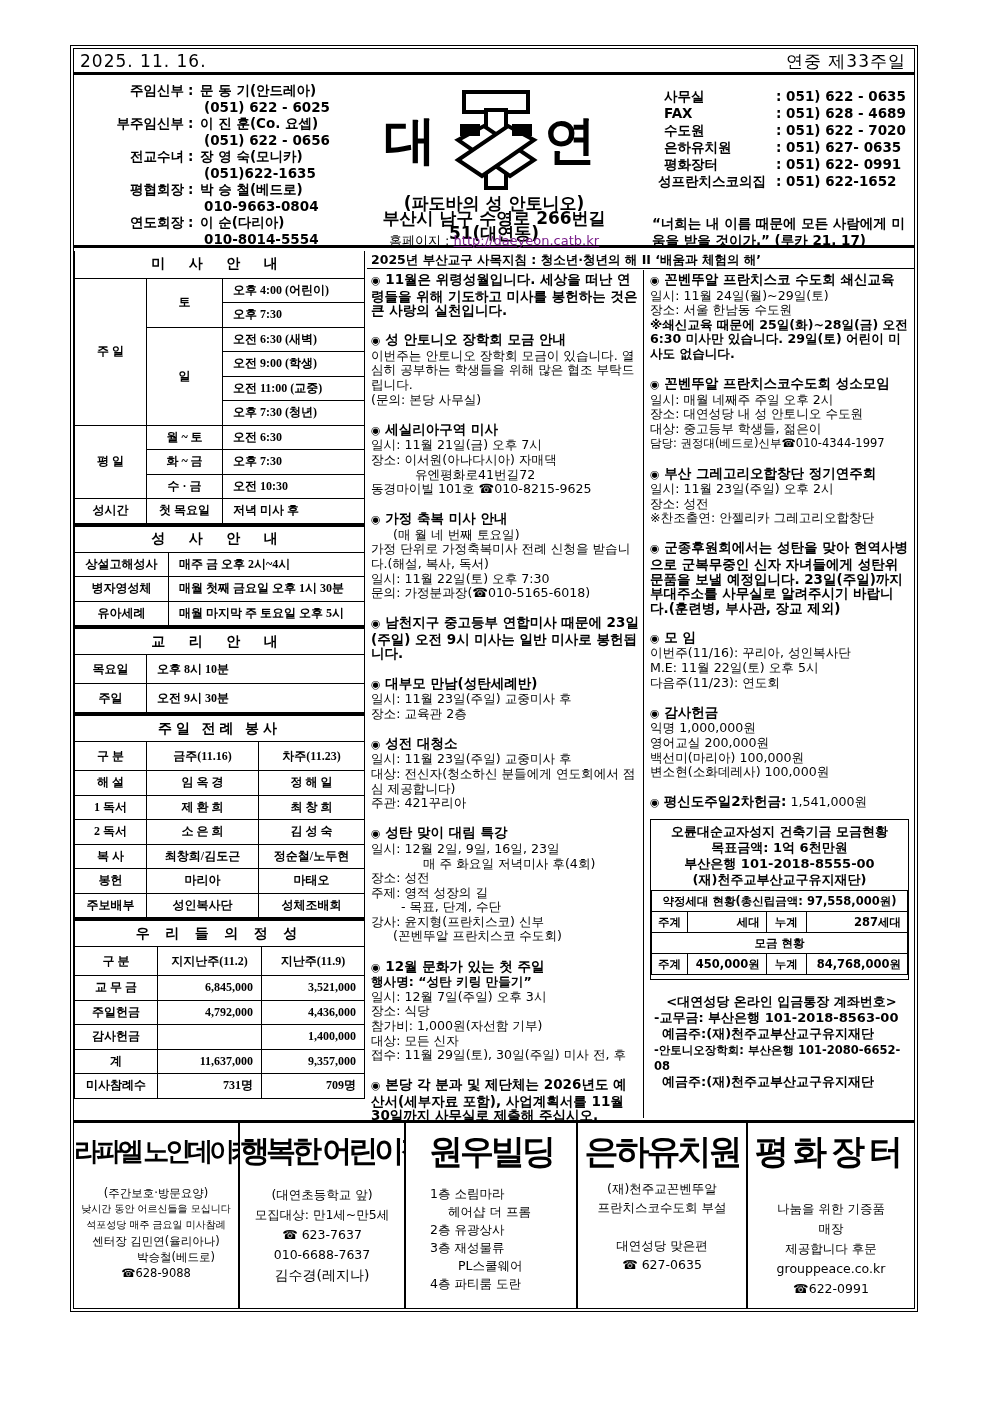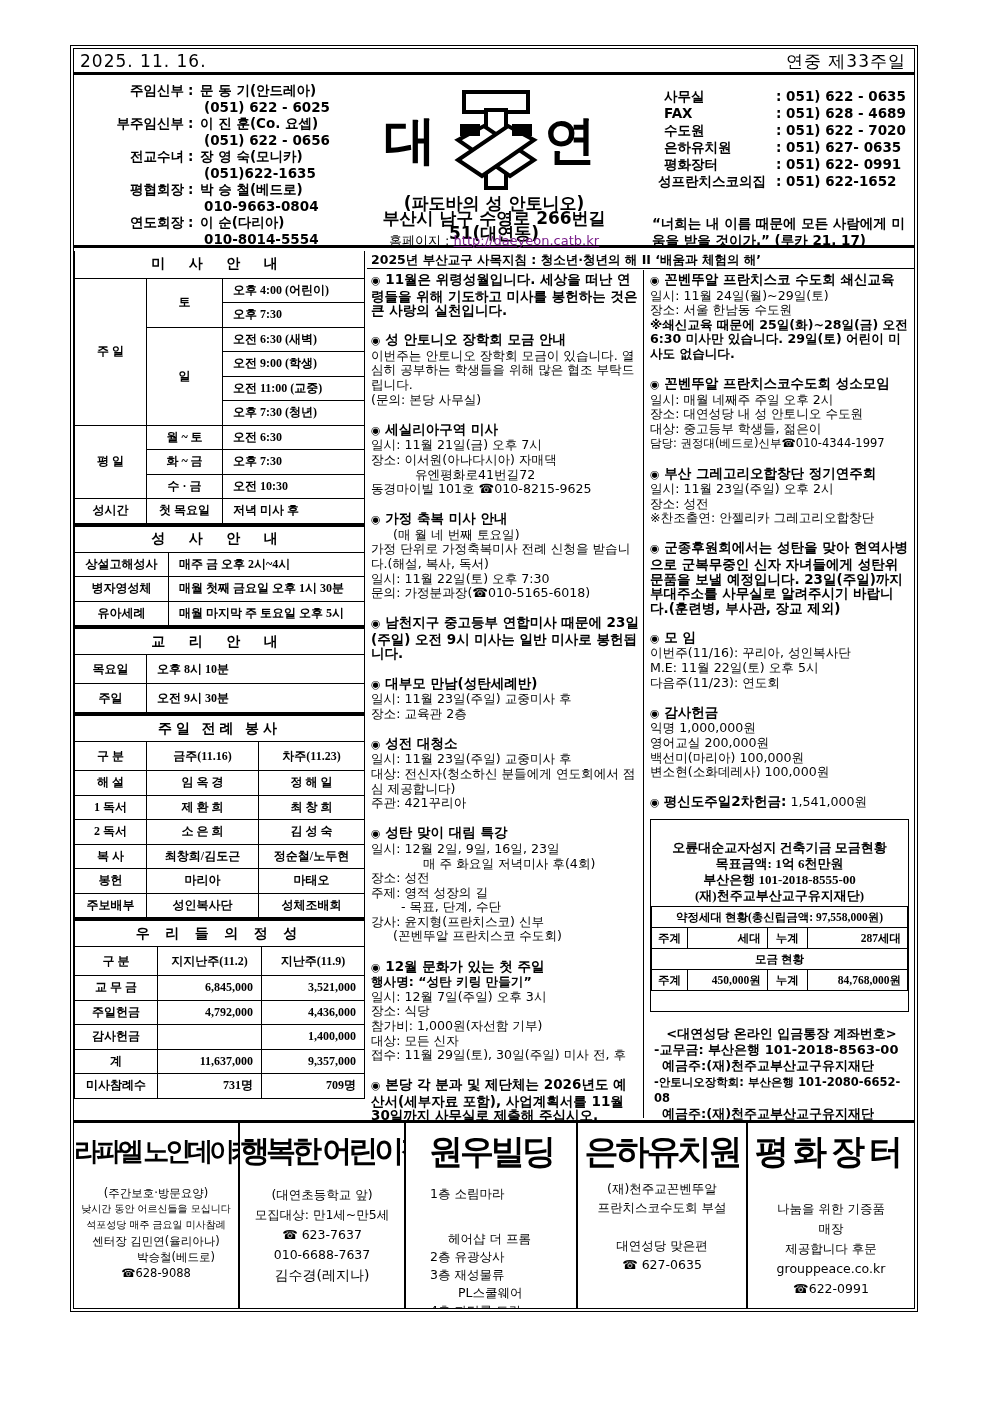--- a/index.html
+++ b/index.html
@@ -37,21 +37,21 @@
   .banner { font-size: 12.5px; font-weight: bold; height: 18px; line-height: 18px; padding-left: 4px; border-bottom: 1px solid #000; }
   .colA { position: absolute; left: 0; top: 19px; width: 277px; height: 848px; border-right: 1px solid #000; padding: 2px 4px; font-size: 12.6px; line-height: 14.6px; }
   .colB { position: absolute; left: 278px; top: 19px; width: 269px; height: 848px; padding: 2px 5px; font-size: 12.6px; line-height: 14.6px; }
   .item { margin-bottom: 14.5px; }
   .item .h { font-weight: bold; font-size: 13.5px; }
   .item .b { font-weight: bold; }
   .ind1 { padding-left: 30px; }
   .ind2 { padding-left: 52px; }
   .ind3 { padding-left: 22px; }
   .bullet { font-size: 11px; }
-  .fundbox { border: 1px solid #000; margin-top: 8px; text-align: center; font-size: 13px; font-weight: bold; line-height: 16px; padding: 20px 0; font-family: Liberation Serif, serif; }
+  .fundbox { border: 1px solid #000; margin-top: 8px; text-align: center; font-size: 13px; font-weight: bold; line-height: 16px; padding: 4px 0; }
   table.fund { border-collapse: collapse; width: 100%; font-size: 11.5px; font-weight: bold; margin-top: 2px; }
   table.fund td { border: 1px solid #000; height: 21px; text-align: center; }
   table.fund td.r { text-align: right; padding-right: 6px; }
   .accounts { margin-top: 14px; font-size: 13px; font-weight: bold; line-height: 16px; padding-left: 4px; }
 
   .ads { position: absolute; left: 0; top: 1071px; width: 840px; height: 188px; border-top: 3px solid #000; display: flex; }
   .ad { border-right: 2px solid #000; height: 100%; text-align: center; overflow: hidden; }
   .ad:last-child { border-right: none; }
   .ad .title { font-size: 34px; font-weight: bold; letter-spacing: -3px; line-height: 56px; white-space: nowrap; font-family: "Liberation Sans", sans-serif; }
   .ad .body { font-size: 12.5px; line-height: 17px; padding-top: 6px; }
@@ -478,21 +478,21 @@
         <div>모집대상: 만1세~만5세</div>
         <div>☎ 623-7637</div>
         <div>010-6688-7637</div>
         <div style="font-size:14px;">김수경(레지나)</div>
       </div>
     </div>
     <div class="ad" style="width:172px;">
       <div class="title">원우빌딩</div>
       <div class="body" style="text-align:left;padding-left:24px;line-height:18px;">
         <div>1층 소림마라</div>
-        <div style="padding-left:18px;margin-top:27px;">헤어샵 더 프롬</div>
+        <div style="padding-left:18px;">헤어샵 더 프롬</div>
         <div>2층 유광상사</div>
         <div>3층 재성물류</div>
         <div style="padding-left:28px;">PL스쿨웨어</div>
         <div>4층 파티룸 도란</div>
       </div>
     </div>
     <div class="ad" style="width:170px;">
       <div class="title">은하유치원</div>
       <div class="body" style="padding-top:0;line-height:19px;">
         <div>(재)천주교꼰벤뚜알</div>

